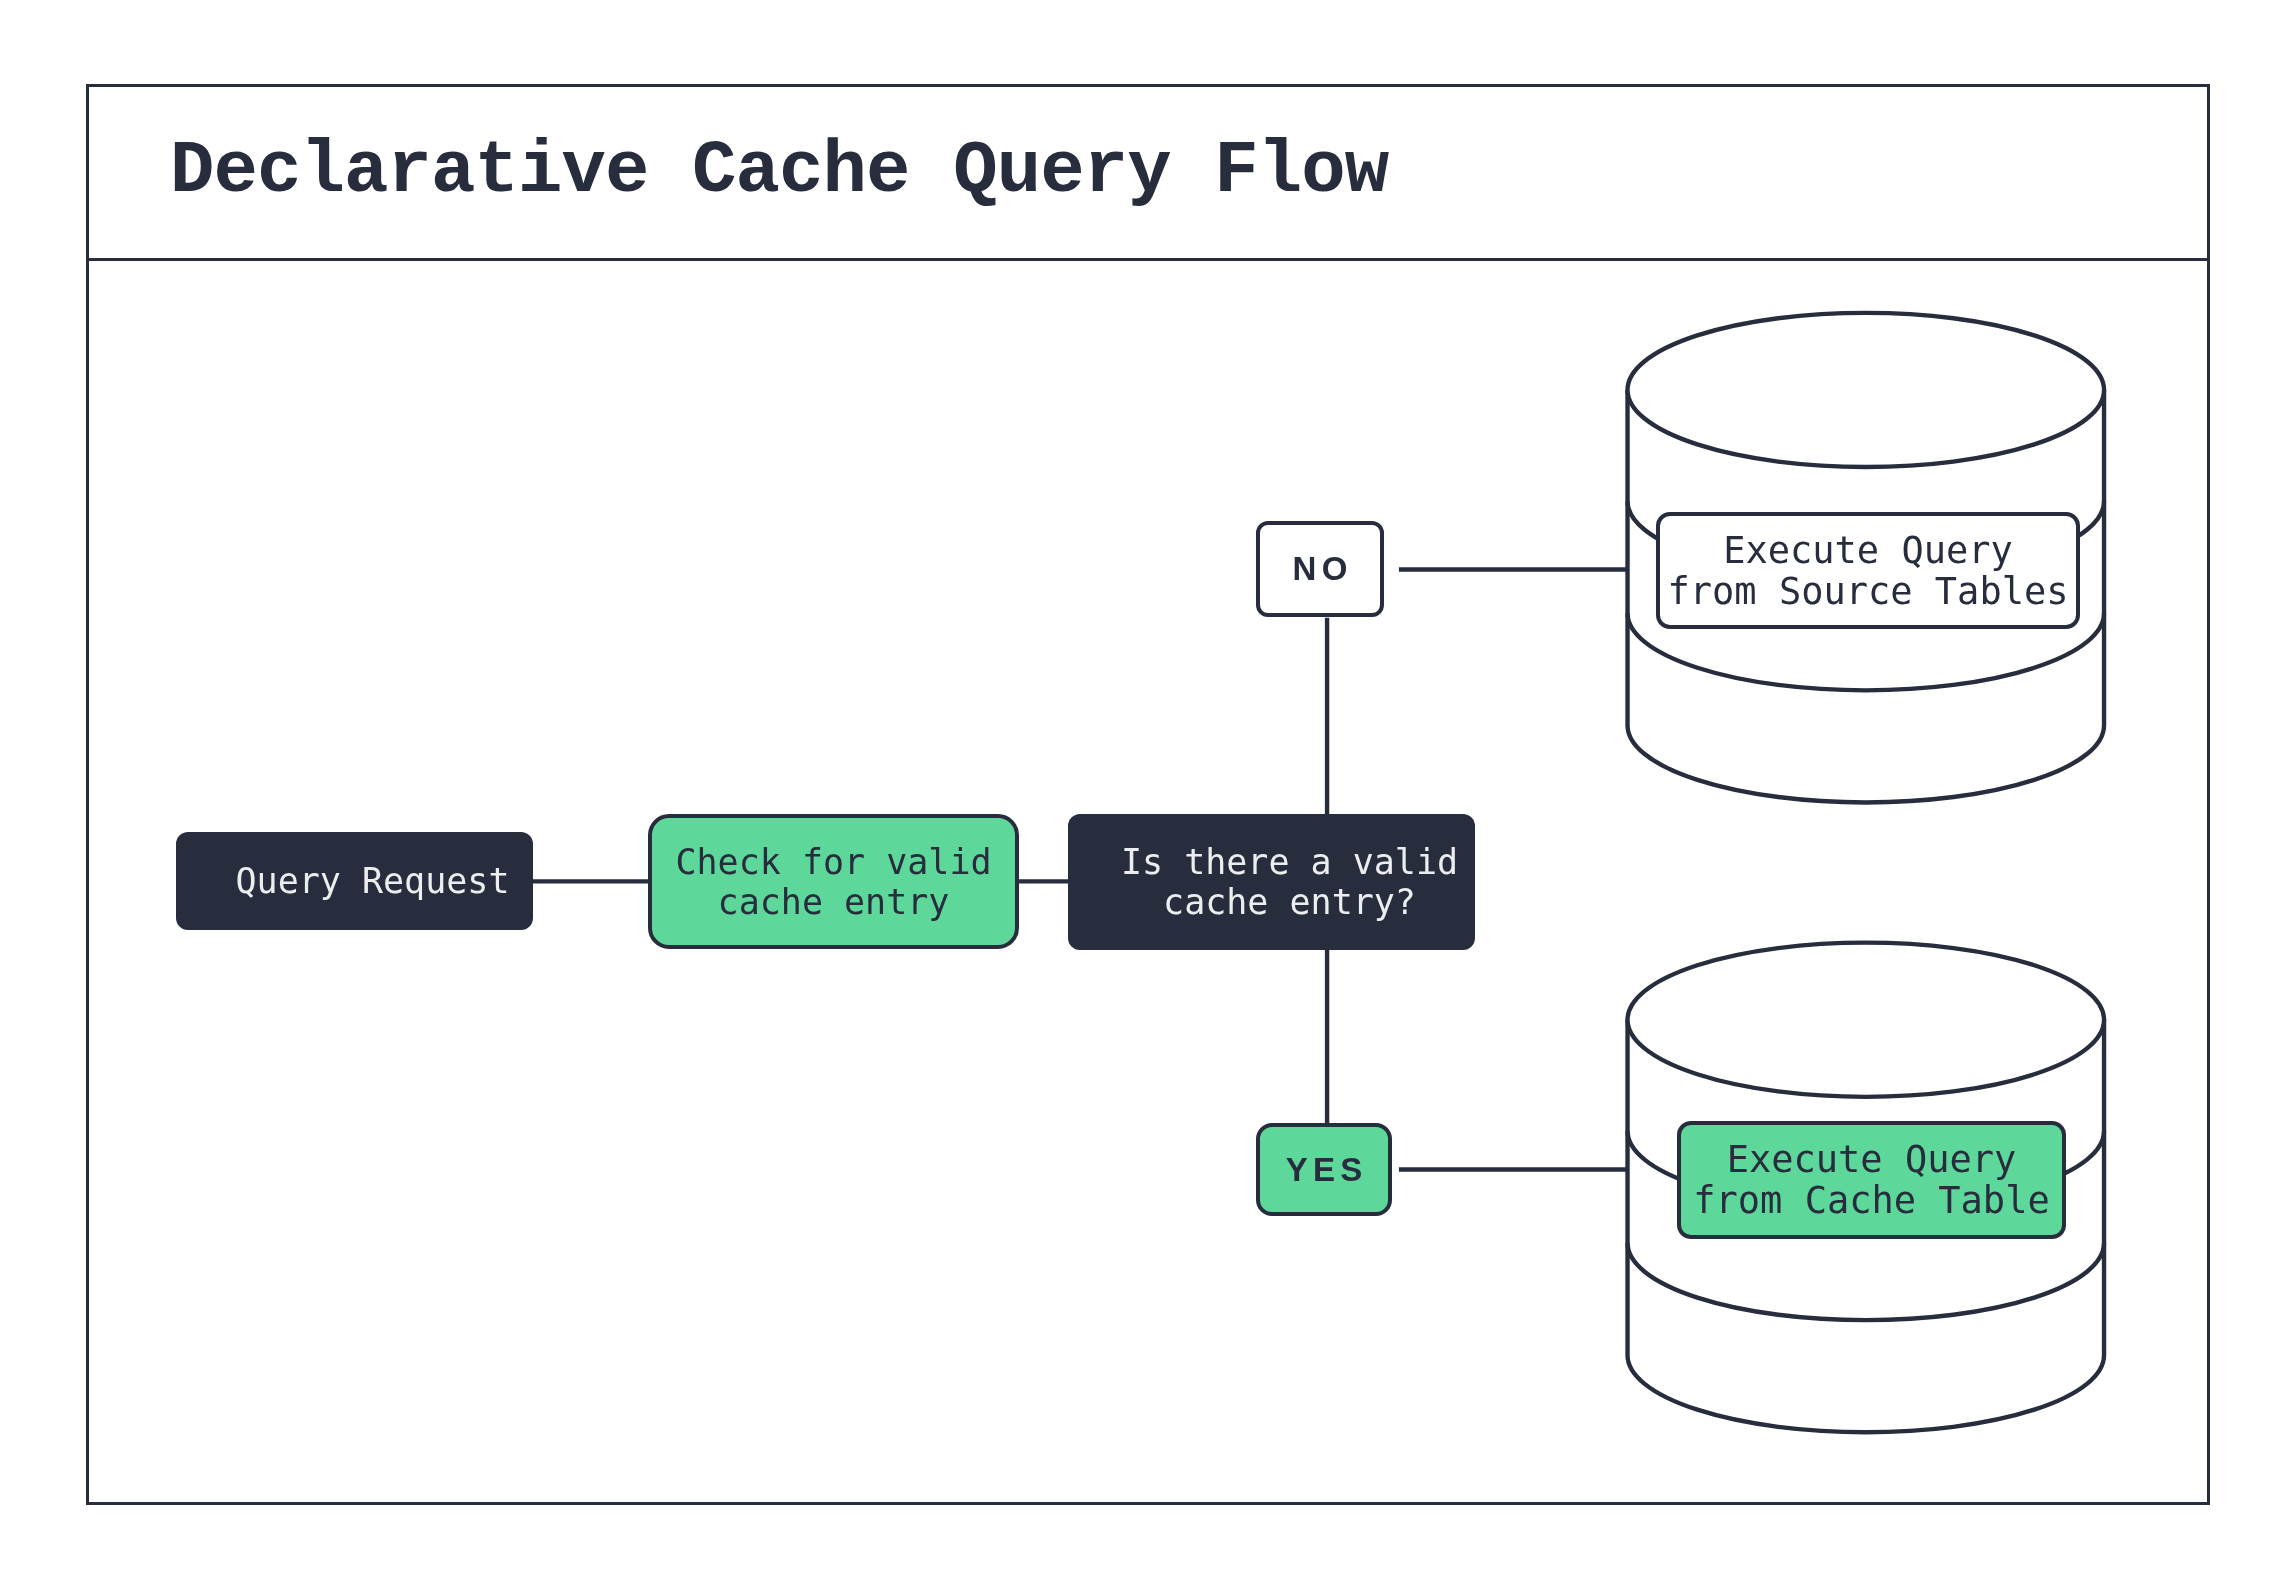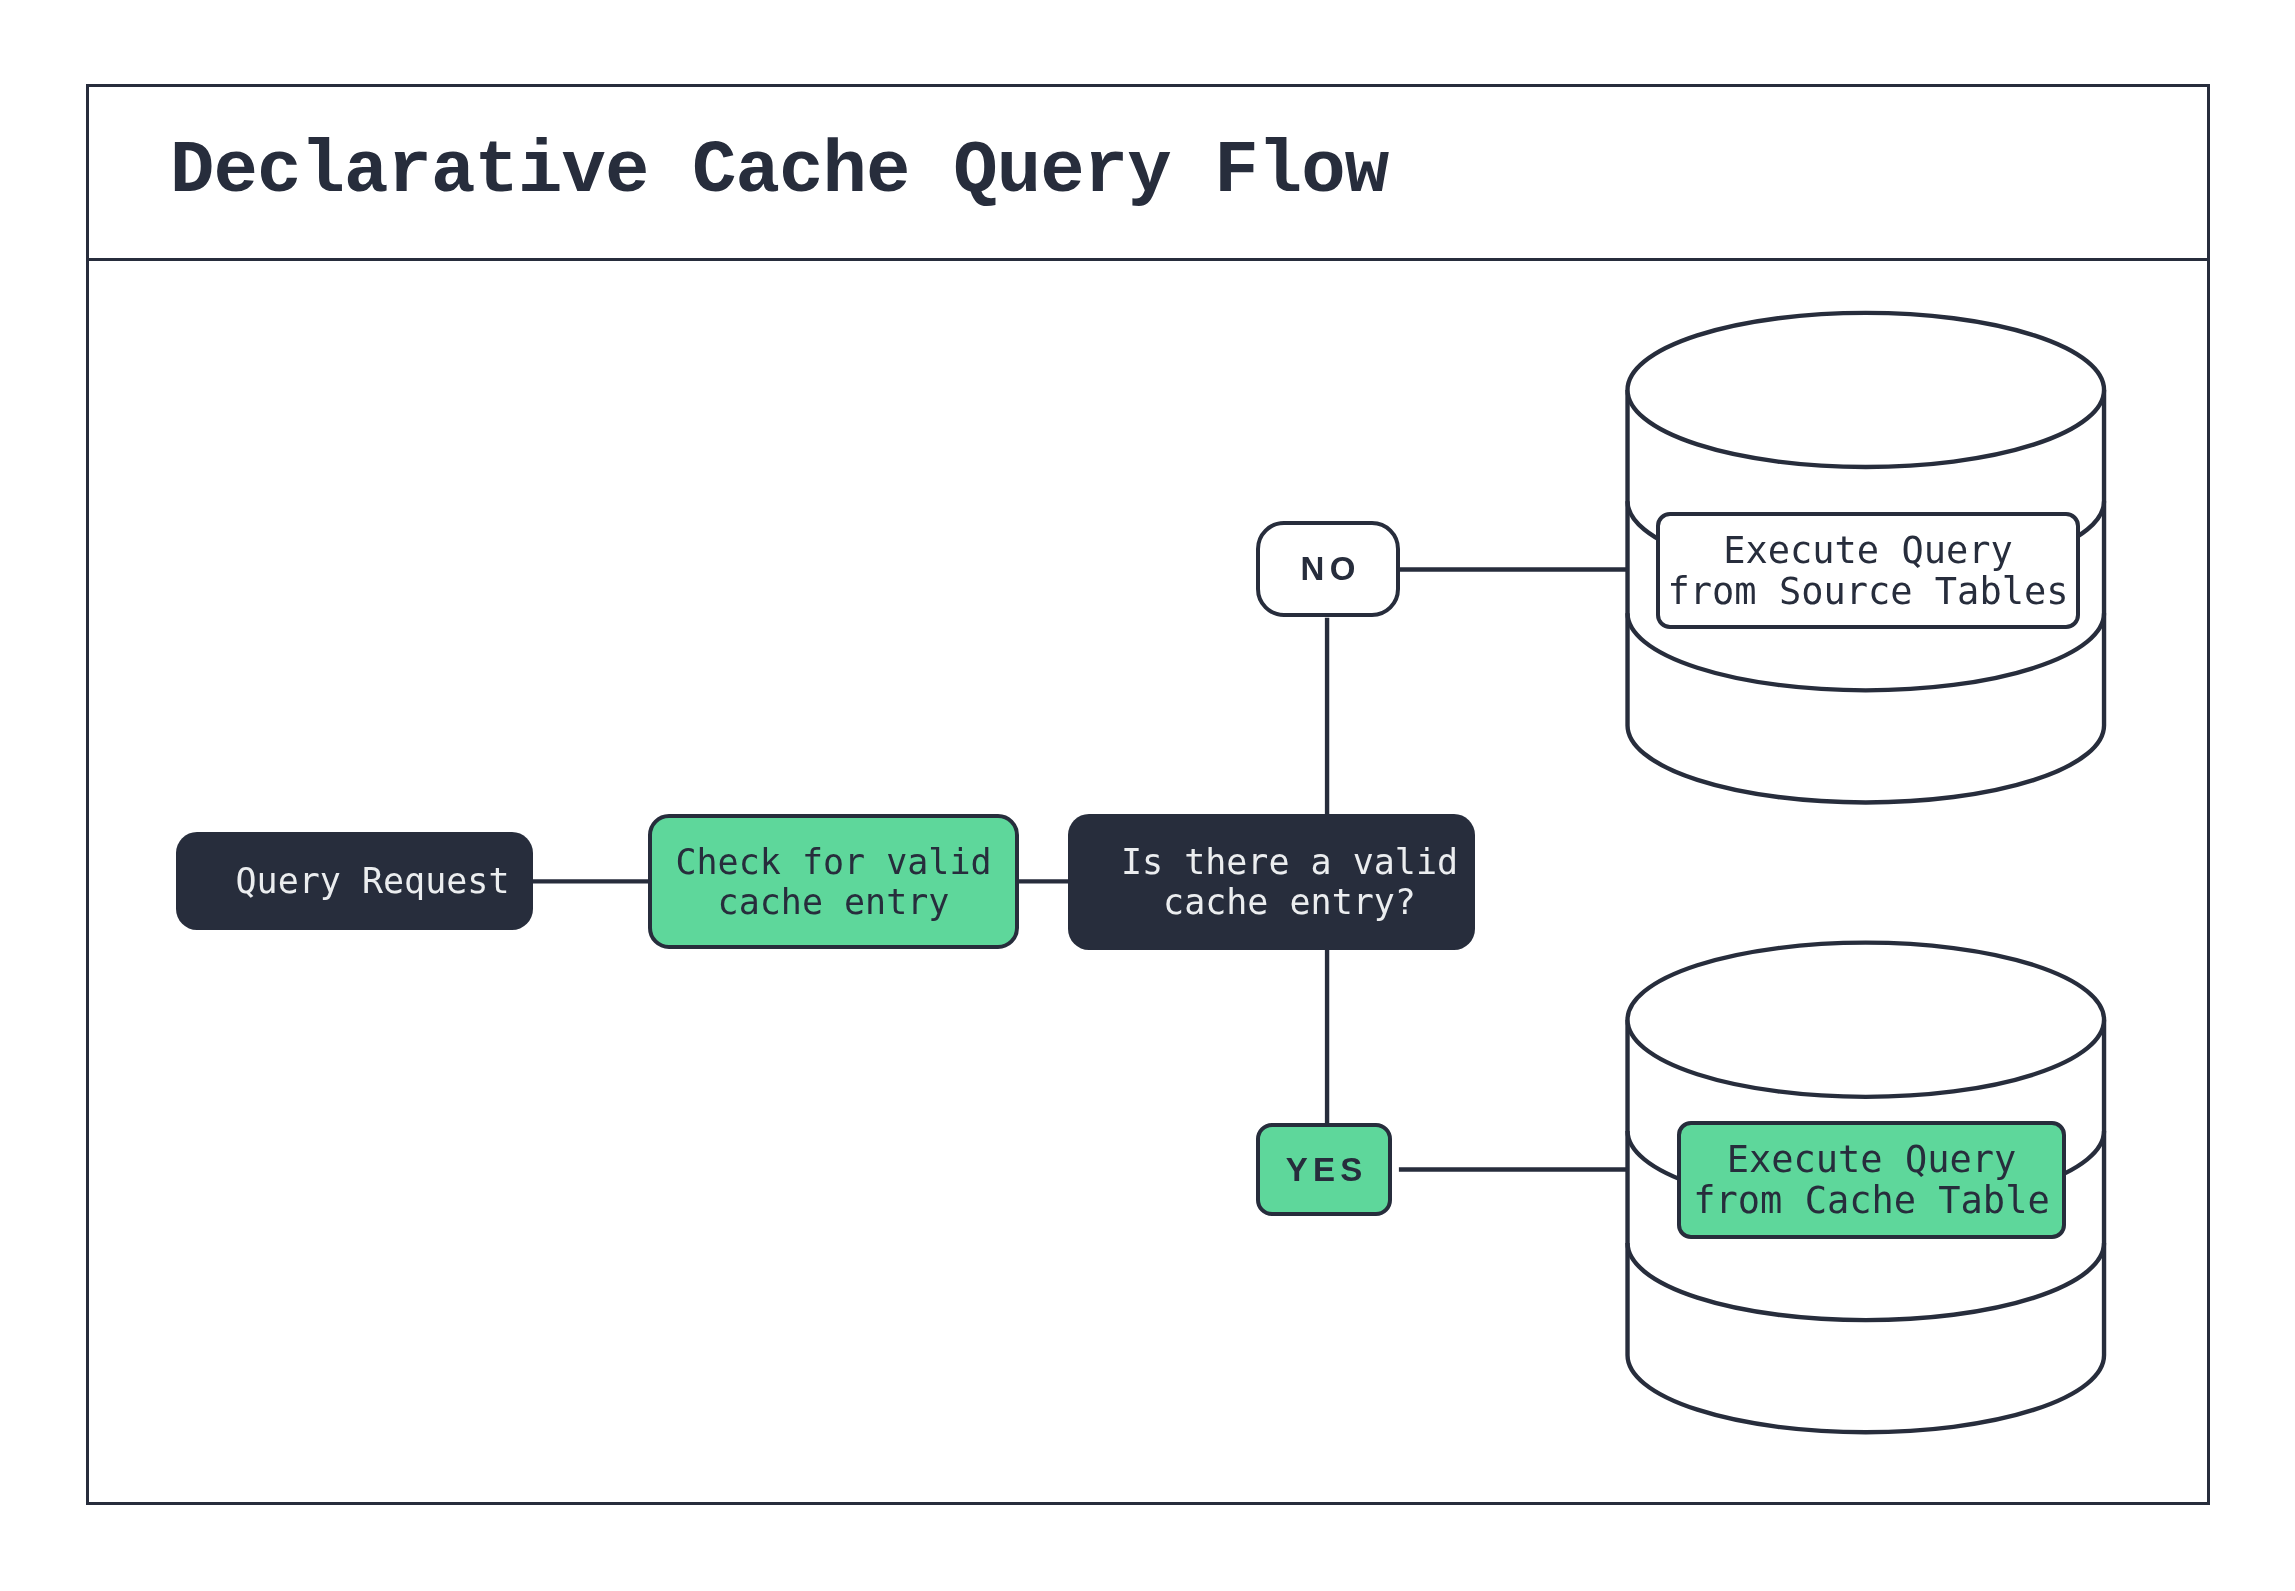--- a/index.html
+++ b/index.html
@@ -43,21 +43,21 @@
     position:absolute;
     display:flex;align-items:center;justify-content:center;
     text-align:center;
     font-size:35px;
     line-height:40px;
     white-space:pre-line;
   }
   .node.dark{
     background:var(--dark-navy);
     color:var(--light-text);
-    border-radius:21px;
+    border-radius:12px;
     padding-left:36px;
   }
   .node.green{
     background:var(--green);
     color:var(--dark-navy);
     border:4.4px solid var(--dark-navy);
     border-radius:21px;
   }
   .node.light{
     background:var(--white);
@@ -82,21 +82,21 @@
     color:var(--dark-navy);
     border:4.4px solid var(--dark-navy);
     border-radius:14px;
   }
   .db-label.light{background:var(--white);}
   .db-label.green{background:var(--green);}
 
   #node-query{left:176px;top:832px;width:357px;height:98px;}
   #node-check{left:648px;top:814px;width:371px;height:135px;}
   #node-decision{left:1068px;top:814px;width:407px;height:136px;text-align:center;}
-  #node-no{left:1256px;top:521px;width:144px;height:96px;border-radius:28px;}
+  #node-no{left:1256px;top:521px;width:128px;height:96px;border-radius:12px;}
   #node-yes{left:1256px;top:1123px;width:136px;height:93px;border-radius:16px;}
   #label-source{left:1656px;top:512px;width:424px;height:117px;}
   #label-cache{left:1677px;top:1121px;width:389px;height:118px;}
 </style>
 </head>
 <body>
 
 <div class="frame"></div>
 
 <div class="header">

